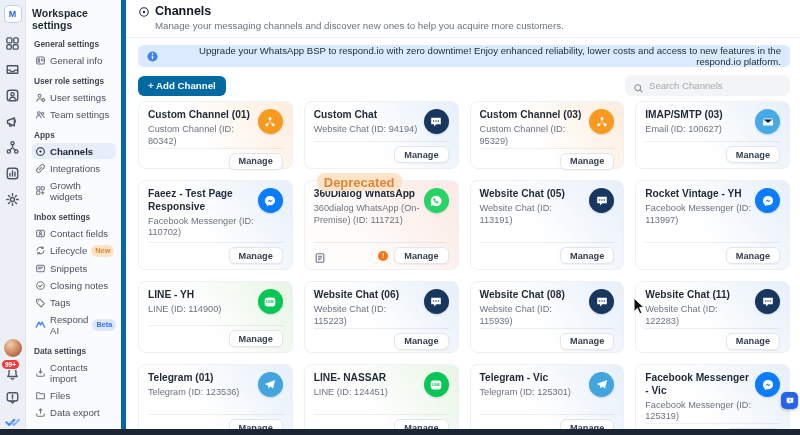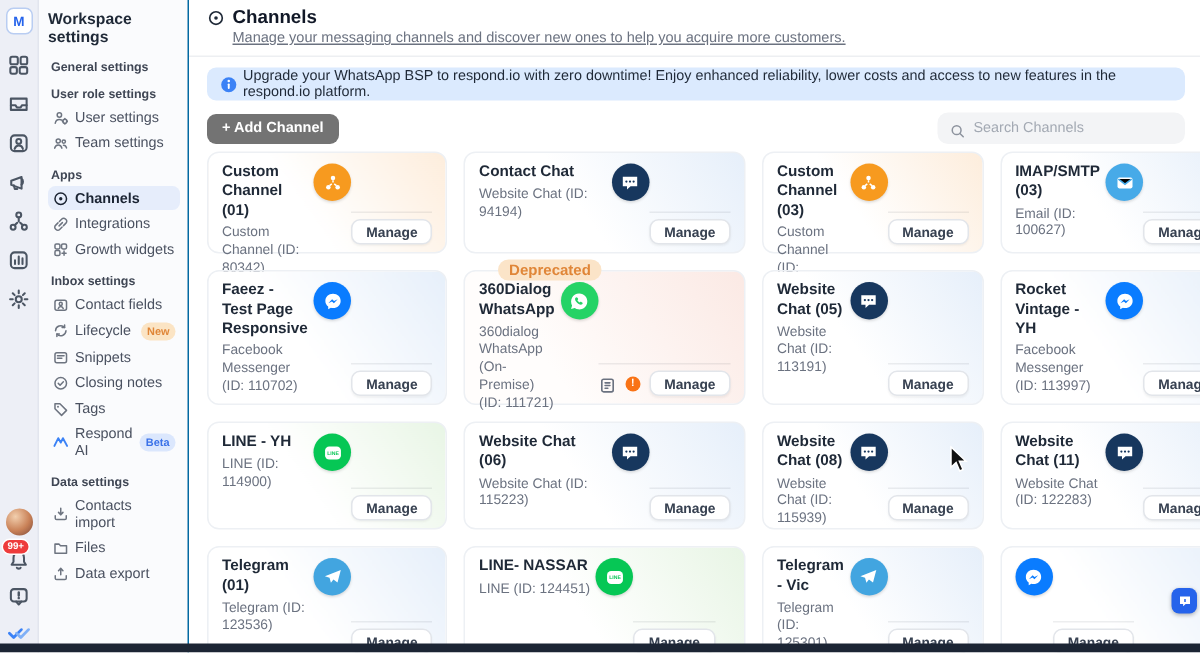--- a/index.html
+++ b/index.html
@@ -15,74 +15,74 @@
   .rail-icons { display:flex; flex-direction:column; gap:11px; margin-top:13px; }
   .rail-icon { width:15px; height:15px; color:#4b5563; display:flex; align-items:center; justify-content:center; }
   .rail-bottom { margin-top:auto; display:flex; flex-direction:column; align-items:center; gap:9px; }
   .avatar { width:18px; height:18px; border-radius:50%;
     background:radial-gradient(circle at 35% 30%, #f2cfae, #c98157 55%, #8a5440 90%); }
   .bell-wrap { position:relative; width:15px; height:15px; color:#4b5563; }
   .bell-badge { position:absolute; top:-7px; left:-4px; background:#ee3b3b; color:#fff;
     font-size:6.5px; font-weight:bold; border-radius:7px; padding:1px 3px; border:1px solid #fff; }
 
   
-  .sidebar { width:100px; background:#fafbfd; border-right:1px solid #0369a1;
+  .sidebar { width:100px; background:#fafbfd; border-right:5px solid #0369a1;
     padding:7px 5px 4px 6px; flex-shrink:0; overflow:hidden; }
   .sidebar-title { font-size:10.5px; font-weight:bold; color:#1f2937; margin-bottom:4px; }
   .section-label { font-size:8.3px; font-weight:bold; color:#3f4654; margin:8px 0 3px 2px; }
   .side-item { display:flex; align-items:center; gap:4px; padding:2.5px 3px; border-radius:5px;
     font-size:9.6px; color:#4a5160; margin-bottom:1px; cursor:default; }
   .side-item .si-icon { width:11px; height:11px; color:#6d7480; flex-shrink:0;
     display:flex; align-items:center; justify-content:center; }
   .side-item.selected { background:#e6edfb; color:#1b2433; font-weight:bold; }
   .side-item.selected .si-icon { color:#1b2433; }
   .side-badge { margin-left:auto; font-size:7.3px; font-weight:bold; border-radius:6px; padding:1.5px 4px; }
   .side-badge.orange { background:#fbe4c4; color:#e08638; }
   .side-badge.blue { background:#dbe7fd; color:#3b72e8; }
 
   
   .main { flex:1; position:relative; background:#fff; overflow:hidden; }
   .mc-header { padding:5px 10px 0 12px; border-bottom:1px solid #edeff2; }
   .title-row { display:flex; align-items:center; gap:5px; }
   .page-title { font-size:12.5px; font-weight:bold; color:#111827; line-height:13px; }
-  .page-sub { font-size:9.7px; color:#6b7280; margin:2px 0 5px 17px; line-height:12px;text-decoration:underline; }
+  .page-sub { font-size:9.7px; color:#6b7280; margin:2px 0 5px 17px; line-height:12px; }
 
   .banner { margin:7px 10px 0 12px; height:22px; background:#dbeafe; border-radius:6px;
-    display:flex; align-items:center; gap:4px; padding:0 9px; }
+    display:flex; align-items:center; gap:19px; padding:0 9px;text-align:right; }
   .banner-text { font-size:9.6px; color:#1f2937; }
 
   .toolbar { margin:8px 10px 0 12px; display:flex; align-items:center; justify-content:space-between; }
-  .add-btn { background:#737373; color:#fff; font-size:9.7px; font-weight:bold;
+  .add-btn { background:#0369a1; color:#fff; font-size:9.7px; font-weight:bold;
     border:none; border-radius:6px; padding:4.5px 10px; }
   .search-box { width:165px; height:21px; background:#f3f4f6; border-radius:7px;
     display:flex; align-items:center; gap:5px; padding:0 8px; color:#8d939e; }
   .search-box input { border:none; background:transparent; outline:none; width:100%;
     font-size:9.6px; color:#374151; font-family:"Liberation Sans", sans-serif; }
   .search-box input::placeholder { color:#a3a9b3; }
 
   .grid { margin:5px 10px 0 12px; display:grid; grid-template-columns:repeat(4,1fr);
     grid-template-rows:68px 90px 72px 78px; column-gap:11px; row-gap:11px; }
   .card { position:relative; border-radius:8px; border:1px solid #edf0f4;
-    padding:7px 9px 5px; display:flex; flex-direction:row; }
+    padding:7px 9px 5px; display:flex; flex-direction:column; }
   .bg-blue   { background:linear-gradient(55deg,#ffffff 42%,#e6effa); }
   .bg-orange { background:linear-gradient(55deg,#ffffff 42%,#fdeddc); }
   .bg-green  { background:linear-gradient(55deg,#ffffff 42%,#e8f5e5); }
   .bg-red    { background:linear-gradient(55deg,#fffdfc 30%,#fbe9e4); }
   .card-head { display:flex; align-items:flex-start; }
   .card-text { flex:1; padding-right:4px; min-width:0; }
   .card-title { font-size:10.2px; font-weight:bold; color:#1f2937; line-height:1.25; }
   .card-sub { font-size:9.2px; color:#6b7280; margin-top:2px; line-height:1.3; }
   .chan-circle { width:25px; height:25px; border-radius:50%; flex-shrink:0;
     display:flex; align-items:center; justify-content:center; box-shadow:0 1px 2px rgba(0,0,0,0.15); }
   .card-footer { margin-top:auto; border-top:1px solid rgba(31,41,55,0.08); padding-top:4px;
     display:flex; align-items:center; justify-content:flex-end; gap:6px; }
   .manage-btn { background:#fff; border:1px solid #e2e5ea; border-radius:6px; padding:2.5px 9px;
     font-size:9.2px; font-weight:bold; color:#374151; box-shadow:0 1px 1.5px rgba(0,0,0,0.05); }
-  .dep-pill { position:absolute; top:-8px; left:22px; background:#fbe4c8; color:#e08638;
-    font-size:10px; font-weight:bold; padding:1.5px 7px; border-radius:8px; z-index:3; }
+  .dep-pill { position:absolute; top:-8px; left:12px; background:#fbe4c8; color:#e08638;
+    font-size:13px; font-weight:bold; padding:1.5px 7px; border-radius:8px; z-index:3; }
   .migrate-ic { margin-right:auto; width:12px; height:12px; color:#6b7280; }
   .warn-dot { width:10px; height:10px; border-radius:50%; background:#f97316; color:#fff;
     font-size:7px; font-weight:bold; display:flex; align-items:center; justify-content:center; }
 
   .bottom-bar { position:absolute; left:0; right:0; bottom:0; height:6px; background:#1c2534; z-index:6; }
   .chat-widget { position:absolute; right:2px; top:392px; width:17px; height:17px; background:#2563eb;
     border-radius:5px; display:flex; align-items:center; justify-content:center;
     box-shadow:0 1px 3px rgba(0,0,0,0.3); z-index:5; }
   .cursor { position:absolute; left:633px; top:297px; z-index:7; pointer-events:none; }
 </style>
@@ -165,20 +165,30 @@
             <path d="M4.8 6.5l2.3 2.3L11.2 4.6" stroke="#7fb0f7" stroke-width="1.5"></path>
           </svg>
         </div>
     </div>
   </aside>
 
   <aside class="sidebar">
     <div class="sidebar-title">Workspace settings</div>
     <div id="sidebar-sections">
         <div class="section-label">General settings</div>
+        <div class="side-item">
+          <span class="si-icon">
+            <svg width="100%" height="100%" viewBox="0 0 12 12" fill="none" stroke="currentColor" stroke-width="1.1" stroke-linecap="round" stroke-linejoin="round">
+              <rect x="1.8" y="2.2" width="8.4" height="7.6" rx="1.4"></rect>
+              <circle cx="4.2" cy="5" r="1"></circle>
+              <path d="M3.2 8c.2-.8.6-1.2 1-1.2s.8.4 1 1.2M7 4.6h2M7 6.4h2"></path>
+            </svg>
+          </span>
+          <span>General info</span>
+        </div>
         <div class="section-label">User role settings</div>
         <div class="side-item">
           <span class="si-icon">
             <svg width="100%" height="100%" viewBox="0 0 12 12" fill="none" stroke="currentColor" stroke-width="1.1" stroke-linecap="round" stroke-linejoin="round">
               <circle cx="5" cy="4" r="1.6"></circle>
               <path d="M2 10c.3-1.8 1.5-2.7 3-2.7.7 0 1.3.2 1.8.5"></path>
               <circle cx="9" cy="8.6" r="1.5"></circle>
               <path d="M9 6.6v.6M9 10v.6M7.2 8.6h.6M10.2 8.6h.6"></path>
             </svg>
           </span>
@@ -367,21 +377,21 @@
               </svg>
             </div>
           </div>
           <div class="card-footer">
             <button class="manage-btn">Manage</button>
           </div>
         </article>
         <article class="card bg-blue">
           <div class="card-head">
             <div class="card-text">
-              <div class="card-title">Contact Chat</div>
+              <div class="card-title">Custom Chat</div>
               <div class="card-sub">Website Chat (ID: 94194)</div>
             </div>
             <div class="chan-circle" style="background: rgb(23, 55, 94);">
               <svg width="14" height="14" viewBox="0 0 14 14">
                 <path d="M2.2 2.8h9.6v6.4H7.4L5 11.4V9.2H2.2z" fill="#fff"></path>
                 <circle cx="4.6" cy="6" r=".75" fill="#17375e"></circle>
                 <circle cx="7" cy="6" r=".75" fill="#17375e"></circle>
                 <circle cx="9.4" cy="6" r=".75" fill="#17375e"></circle>
               </svg>
             </div>
@@ -620,20 +630,24 @@
                 <path d="M12.2 2 1.6 6.1l3.1 1.1.9 3.3 1.7-2.1 2.7 2z" fill="#fff"></path>
               </svg>
             </div>
           </div>
           <div class="card-footer">
             <button class="manage-btn">Manage</button>
           </div>
         </article>
         <article class="card bg-blue">
           <div class="card-head">
+            <div class="card-text">
+              <div class="card-title">Facebook Messenger - Vic</div>
+              <div class="card-sub">Facebook Messenger (ID: 125319)</div>
+            </div>
             <div class="chan-circle" style="background: rgb(10, 124, 255);">
               <svg width="14" height="14" viewBox="0 0 14 14">
                 <path d="M7 1.9C4 1.9 1.9 4 1.9 6.7c0 1.5.7 2.8 1.9 3.7v1.8l1.8-1c.45.1.9.15 1.4.15 3 0 5.1-2.1 5.1-4.75S10 1.9 7 1.9z" fill="#fff"></path>
                 <path d="M3.9 8.2 6.4 5.5l1.3 1.2 2.4-1.2-2.5 2.7-1.3-1.2z" fill="#0a7cff"></path>
               </svg>
             </div>
           </div>
           <div class="card-footer">
             <button class="manage-btn">Manage</button>
           </div>

